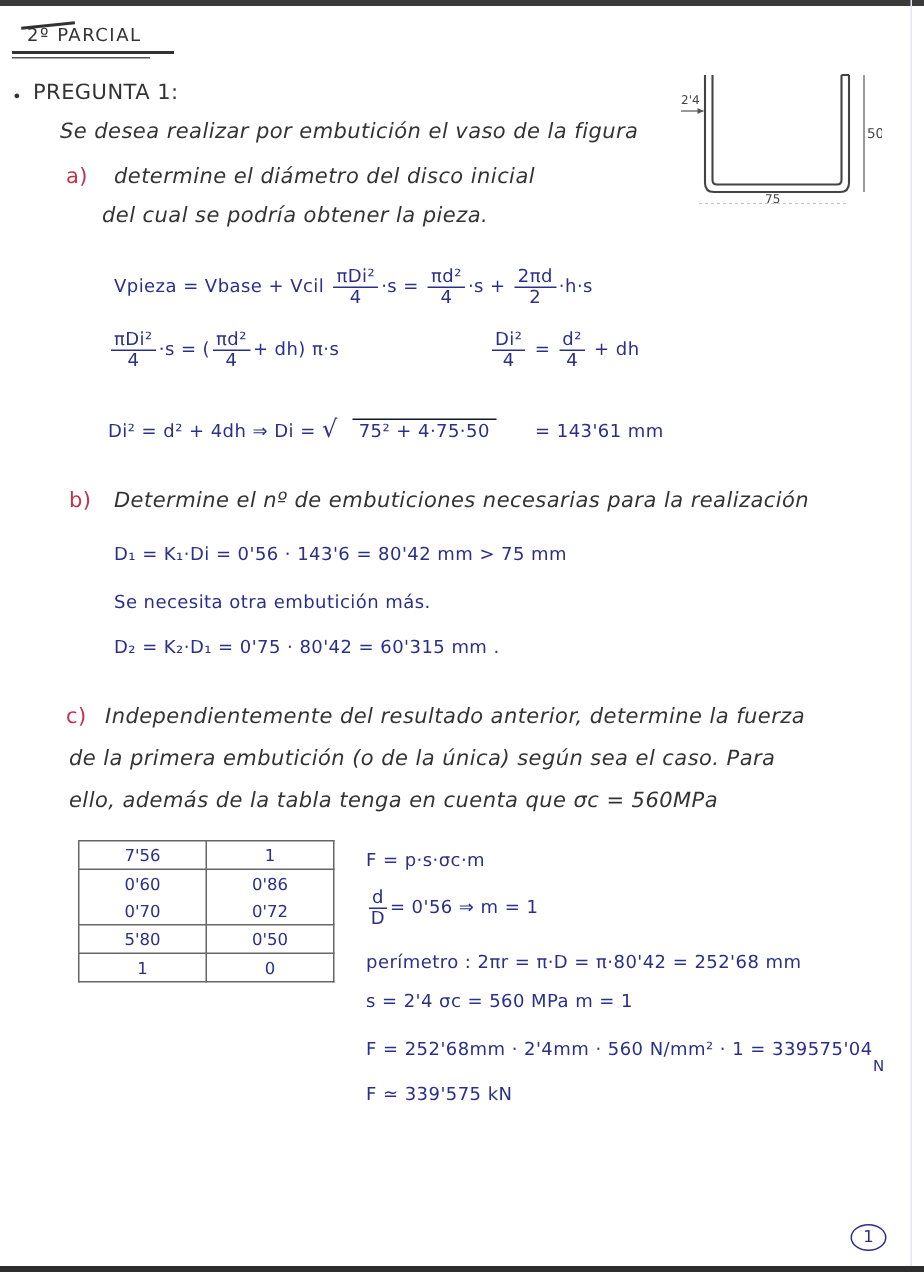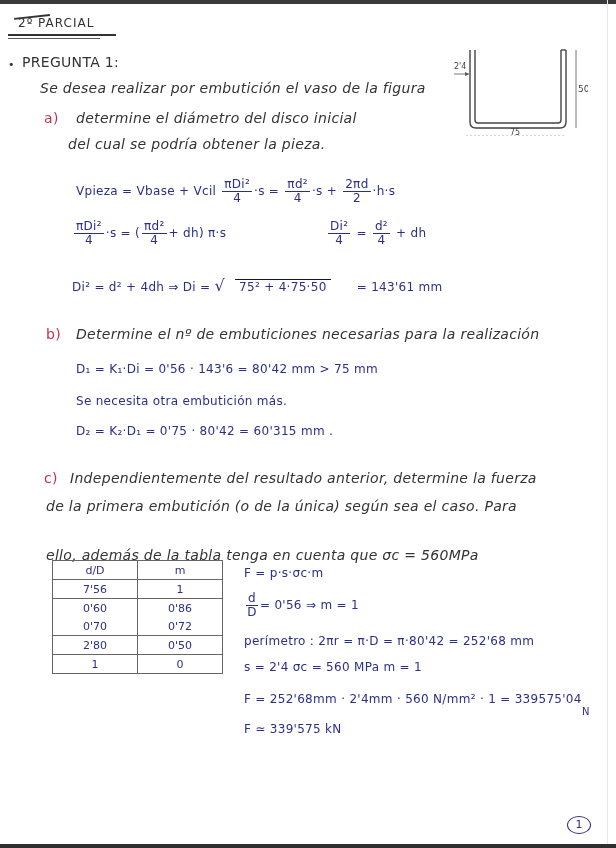--- a/index.html
+++ b/index.html
@@ -117,42 +117,38 @@
 
 <div class="hw red" style="left:46px; top:326px;">b)</div>
 <div class="hw gray" style="left:76px; top:326px;">Determine el nº de embuticiones necesarias para la realización</div>
 <div class="hw eq" style="left:76px; top:362px;">D₁ = K₁·Di = 0'56 · 143'6 = 80'42 mm  &gt; 75 mm</div>
 <div class="hw eq" style="left:76px; top:394px;">Se necesita otra embutición más.</div>
 <div class="hw eq" style="left:76px; top:424px;">D₂ = K₂·D₁ = 0'75 · 80'42 = 60'315 mm .</div>
 
 <div class="hw red" style="left:44px; top:470px;">c)</div>
 <div class="hw gray" style="left:70px; top:470px;">Independientemente del resultado anterior, determine la fuerza</div>
 <div class="hw gray" style="left:46px; top:498px;">de la primera embutición (o de la única) según sea el caso. Para</div>
-<div class="hw gray" style="left:46px; top:547px;">ello, además de la tabla tenga en cuenta que σc = 560MPa</div>
+<div class="hw gray" style="left:46px; top:526px;">ello, además de la tabla tenga en cuenta que σc = 560MPa</div>
 
 <table class="dm">
   <tbody>
-      <tr>
-    <td>d/D</td>
-    <td>m</td>
-  </tr>
   <tr>
     <td>7'56</td>
     <td>1</td>
   </tr>
   <tr style="border-bottom:none;">
     <td style="border-bottom:none;">0'60</td>
     <td style="border-bottom:none;">0'86</td>
   </tr>
   <tr>
     <td style="border-top:none;">0'70</td>
     <td style="border-top:none;">0'72</td>
   </tr>
   <tr>
-    <td>2'80</td>
+    <td>5'80</td>
     <td>0'50</td>
   </tr>
   <tr>
     <td>1</td>
     <td>0</td>
   </tr>
 </tbody>
   </table>
 
 <div class="hw eq" style="left:244px; top:566px;">F = p·s·σc·m</div>

